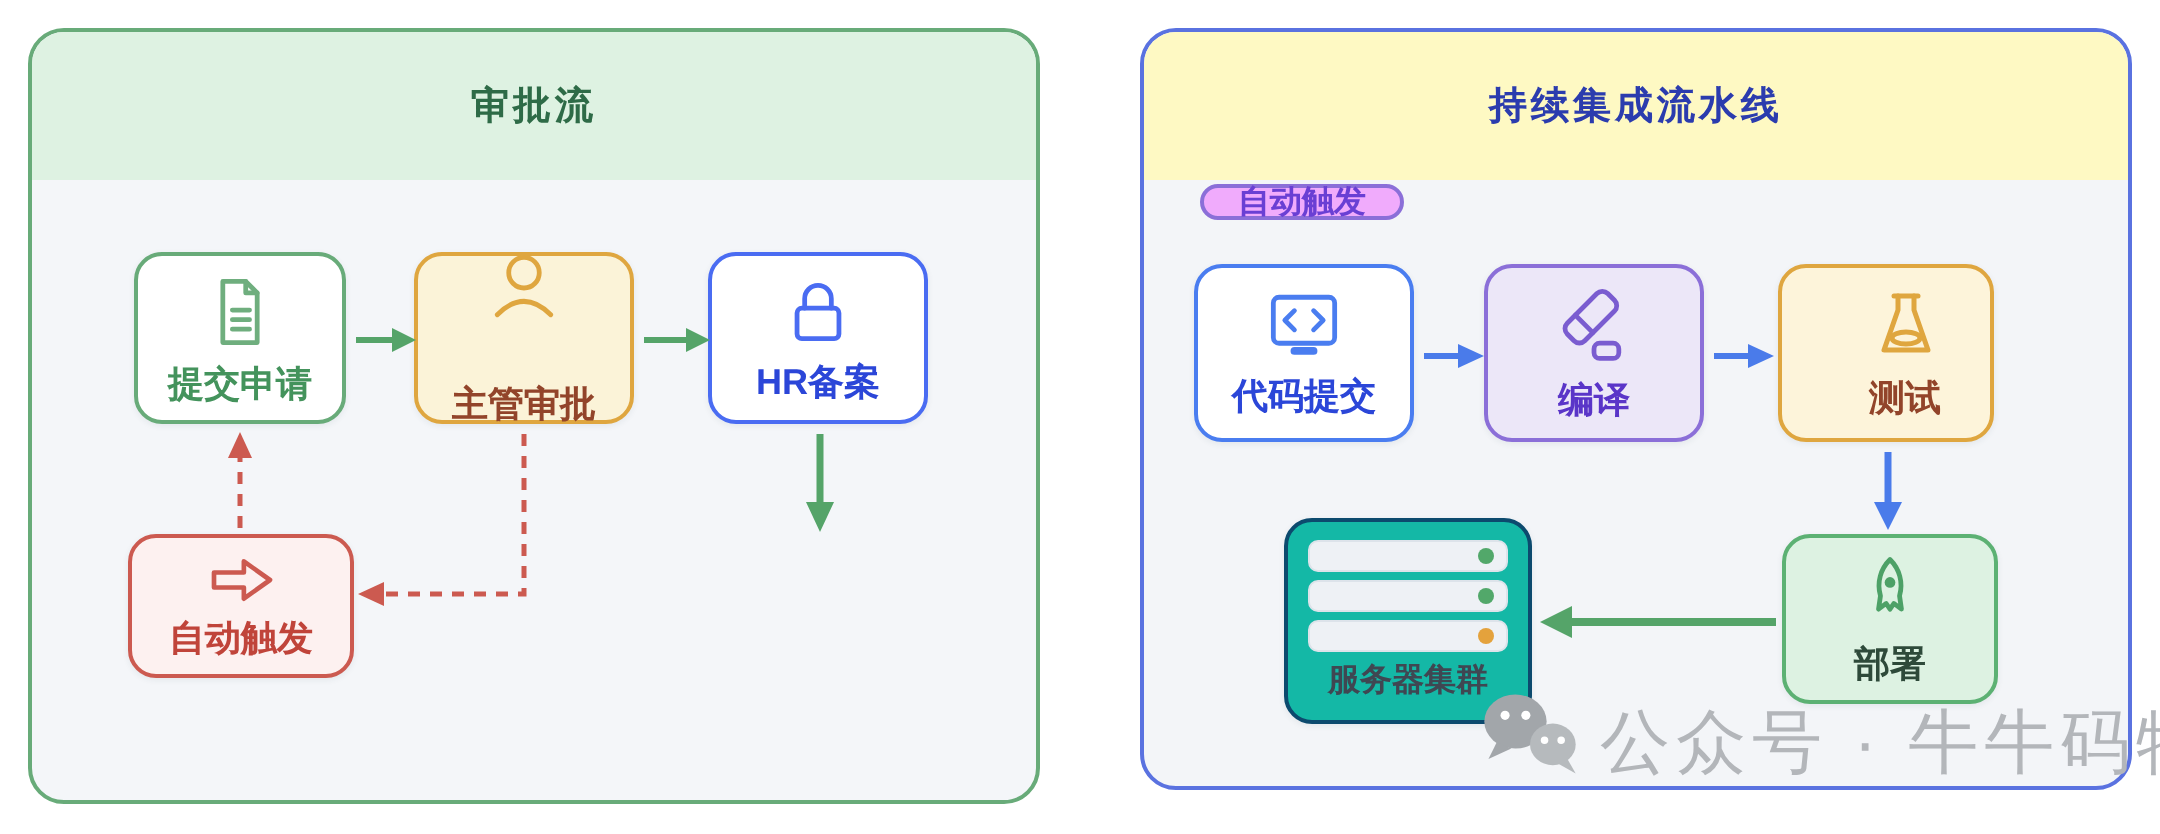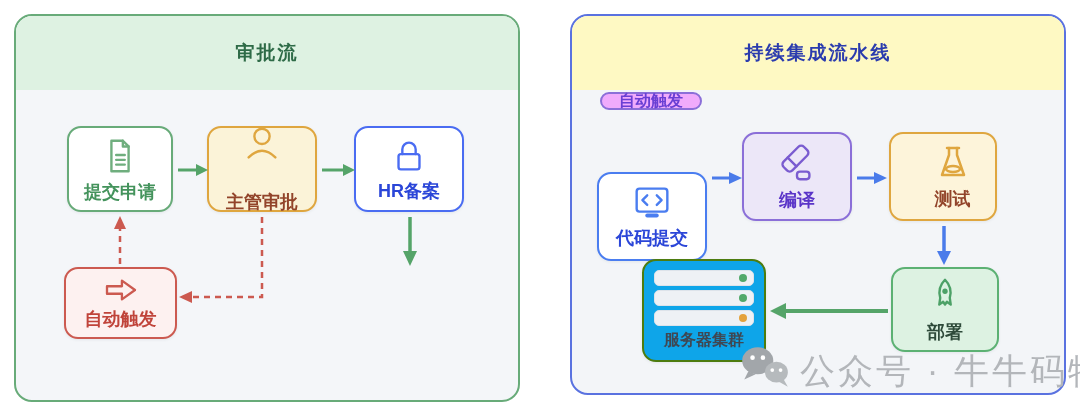--- a/index.html
+++ b/index.html
@@ -28,25 +28,25 @@
   .node-reject { left:48px;  top:251px; width:113px; height:72px; background:#fdf1f0;  border:2.5px solid #cc5a50; color:#c0443a; }
   .node-done   { left:341px; top:253px; width:104px; height:63px; background:#e3f5e7;  border:2.5px solid #68ab79; color:#3c5246; border-radius:32px; gap:0; }
 
   
   .badge-trigger {
     position:absolute; left:28px; top:76px; height:18px; padding:0 17px;
     display:flex; align-items:center; border-radius:16px;
     background:#f0abfc; border:2px solid #8b6fd8; color:#6a3fd4;
     font-weight:bold; font-size:16px; box-sizing:border-box;
   }
-  .node-commit { left:25px;  top:116px; width:110px; height:89px; background:#fff;    border:2.5px solid #4a7df0; color:#2b46d8;margin-top:40px; }
+  .node-commit { left:25px;  top:116px; width:110px; height:89px; background:#fff;    border:2.5px solid #4a7df0; color:#2b46d8; }
   .node-build  { left:170px; top:116px; width:110px; height:89px; background:#ece7f8; border:2.5px solid #8b6fd8; color:#5a35c8; }
   .node-test   { left:317px; top:116px; width:108px; height:89px; background:#fdf4da; border:2.5px solid #dfa63f; color:#92442a;padding-left:19px; }
   .node-deploy { left:319px; top:251px; width:108px; height:85px; background:#ddf2e2; border:2.5px solid #5cb173; color:#2e4a3a; }
-  .node-servers{ left:70px;  top:243px; width:124px; height:103px; background:#0ea5e9;   border:2px solid #4d7c0f; color:#3f4752; gap:4px; font-size:16px; }
+  .node-servers{ left:70px;  top:243px; width:124px; height:103px; background:#14b8a6;   border:2px solid #0c4a6e; color:#3f4752; gap:4px; font-size:16px; }
   .server-row {
     width:100px; height:16px; background:#eef1f5; border:1px solid #dde3ea; border-radius:5px;
     display:flex; align-items:center; justify-content:flex-end; padding-right:6px; box-sizing:border-box;
   }
   .status-dot { width:8px; height:8px; border-radius:50%; background:#ccc; }
 
   .arrows { position:absolute; left:0; top:0; width:1080px; height:417px; pointer-events:none; }
 
   .watermark {
     position:absolute; left:738px; top:344px; z-index:5;

